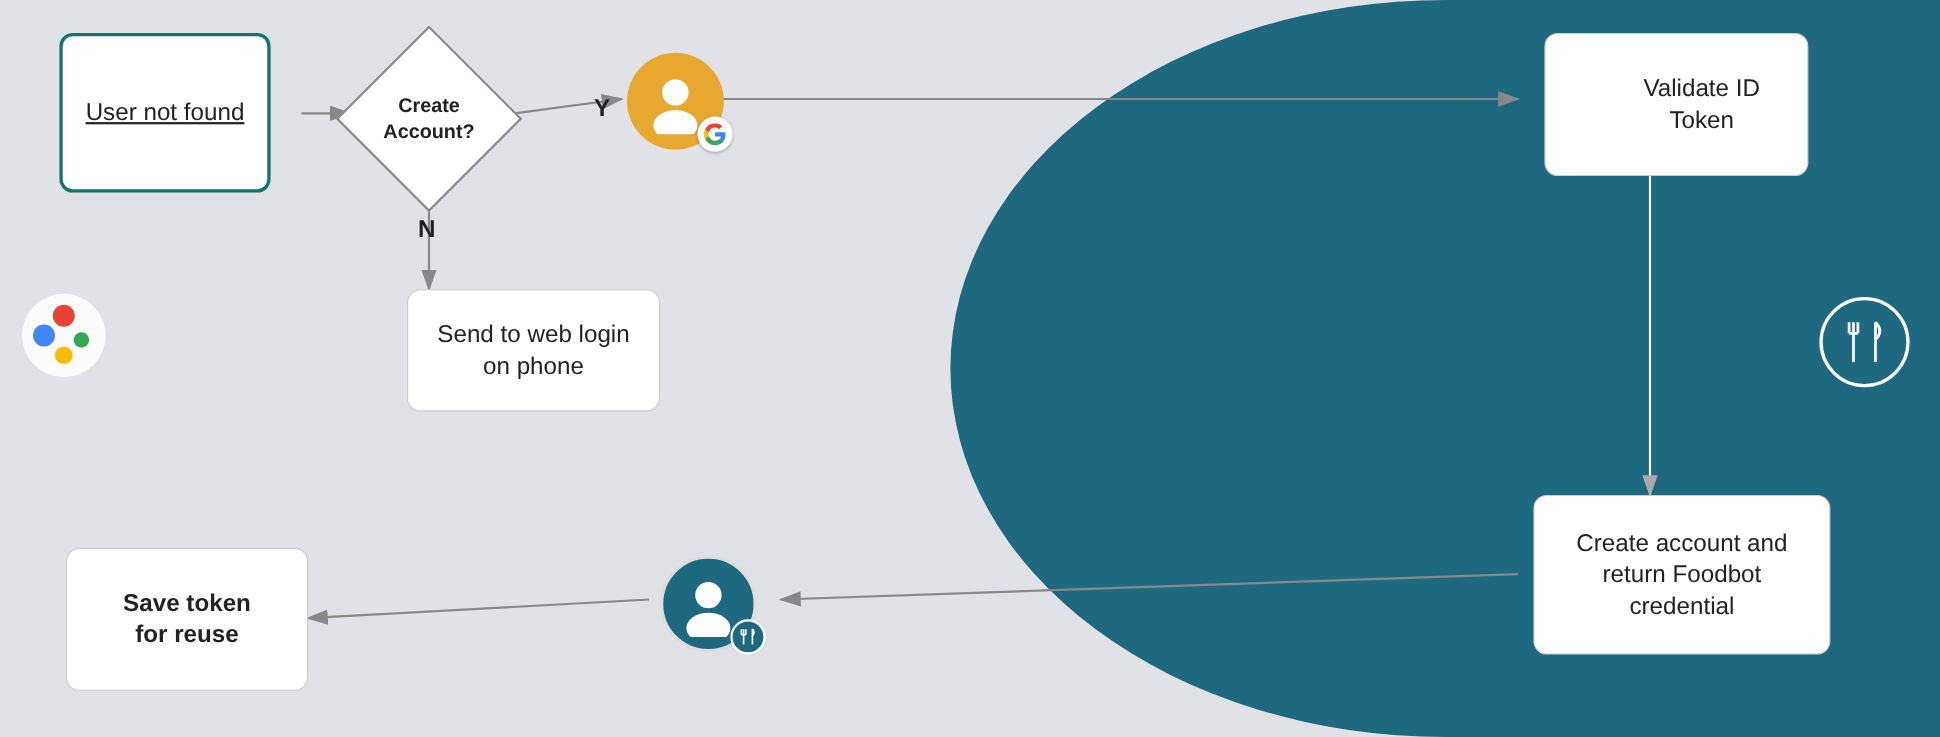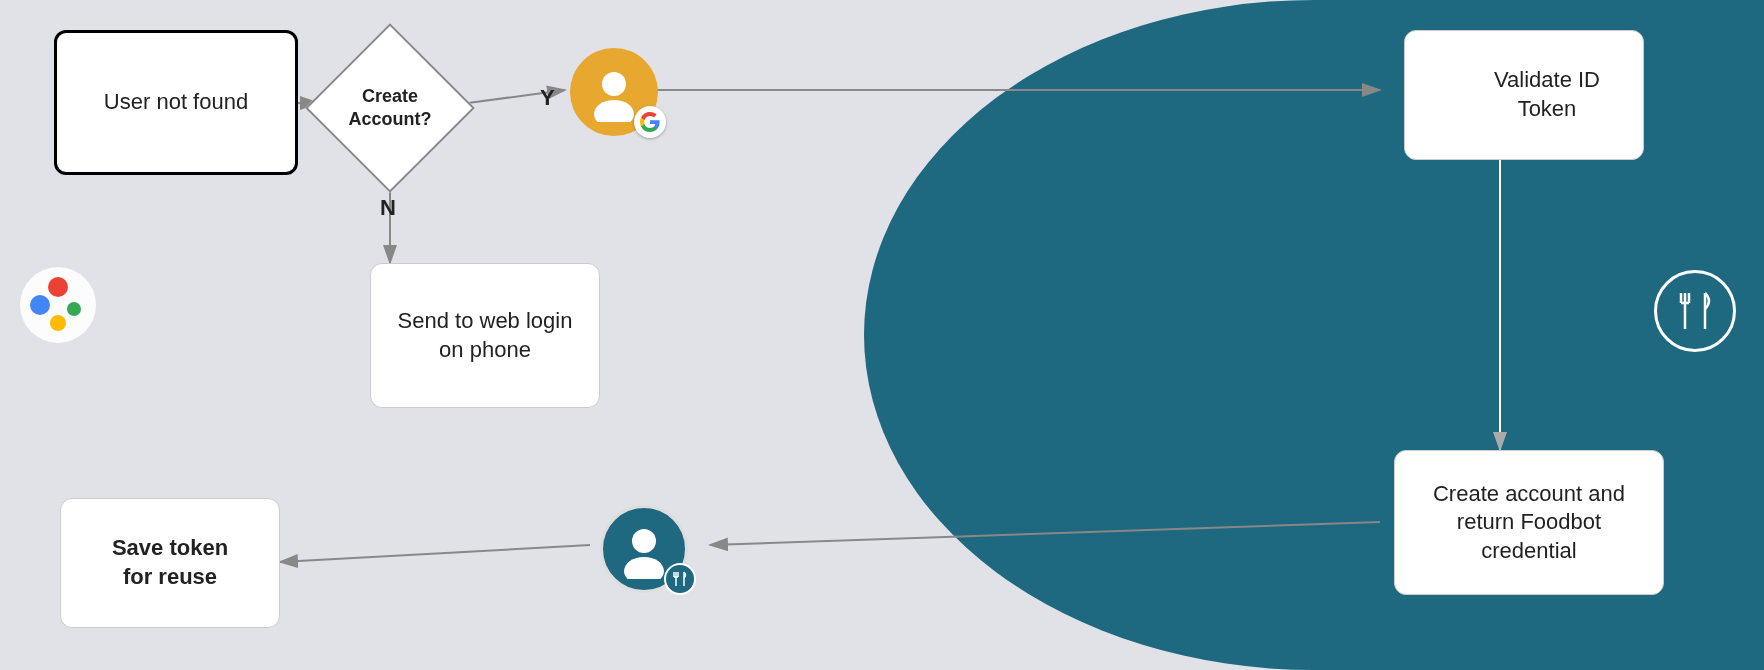--- a/index.html
+++ b/index.html
@@ -37,31 +37,32 @@
       align-items: center;
       justify-content: center;
       text-align: center;
       font-size: 22px;
       font-weight: 400;
       color: #222;
       line-height: 1.3;
     }
 
     .box-user-not-found {
-      border: 3px solid #000000;
-      width: 244px;
+      border: 3px solid #0f766e;
+      width: 192px;
       height: 145px;
       top: 30px;
       left: 54px;
+      text-decoration: underline;
     }
 
     .box-web-login {
       border: 1.5px solid #ccc;
       width: 230px;
-      height: 145px;
+      height: 111px;
       top: 263px;
       left: 370px;
       align-items: center;
     }
 
     .box-save-token {
       border: 1.5px solid #ccc;
       width: 220px;
       height: 130px;
       top: 498px;

